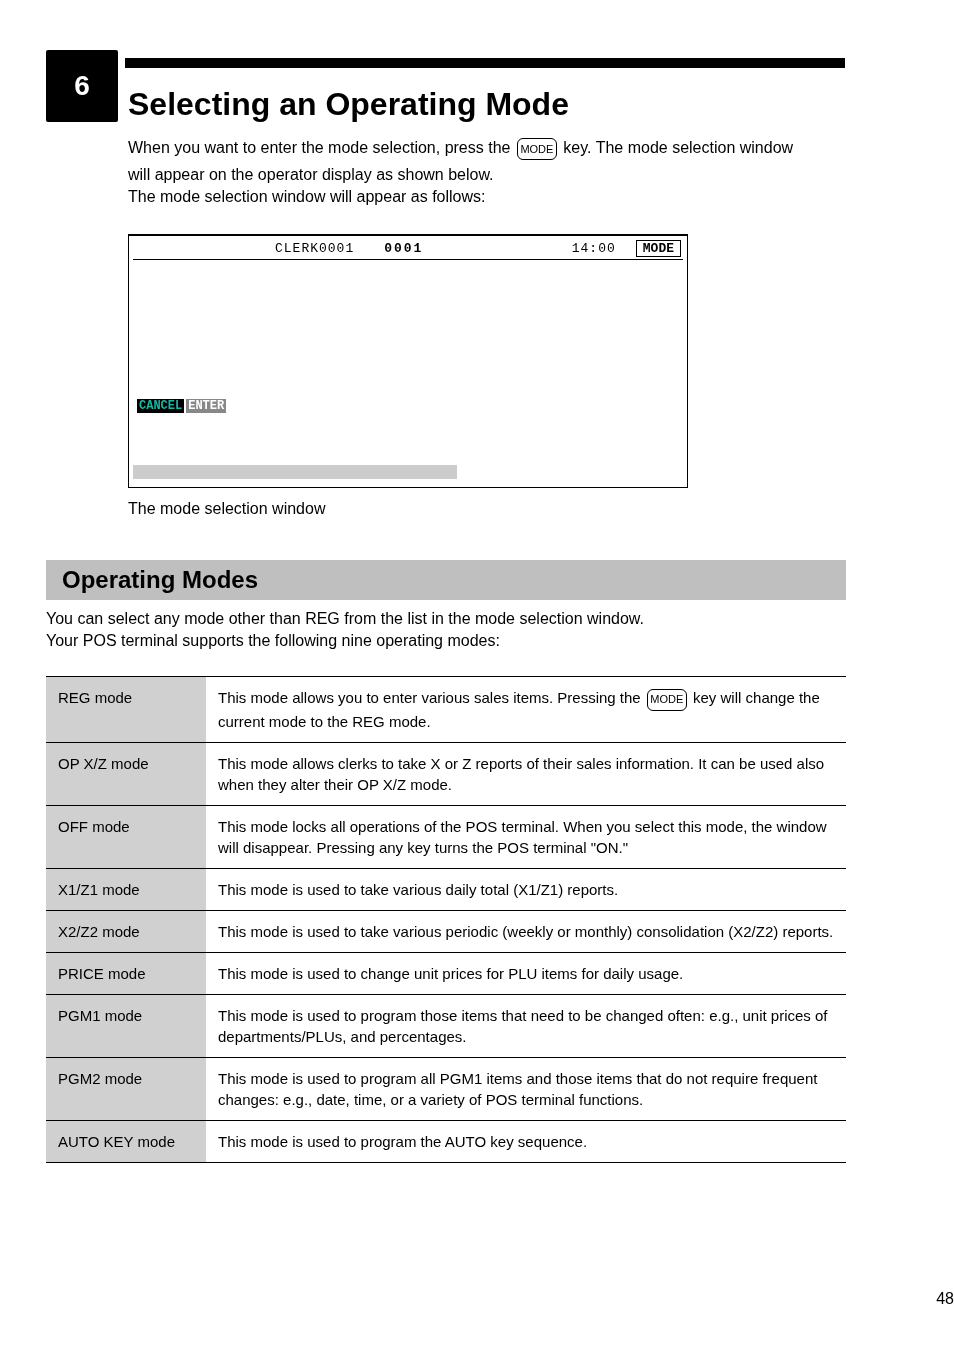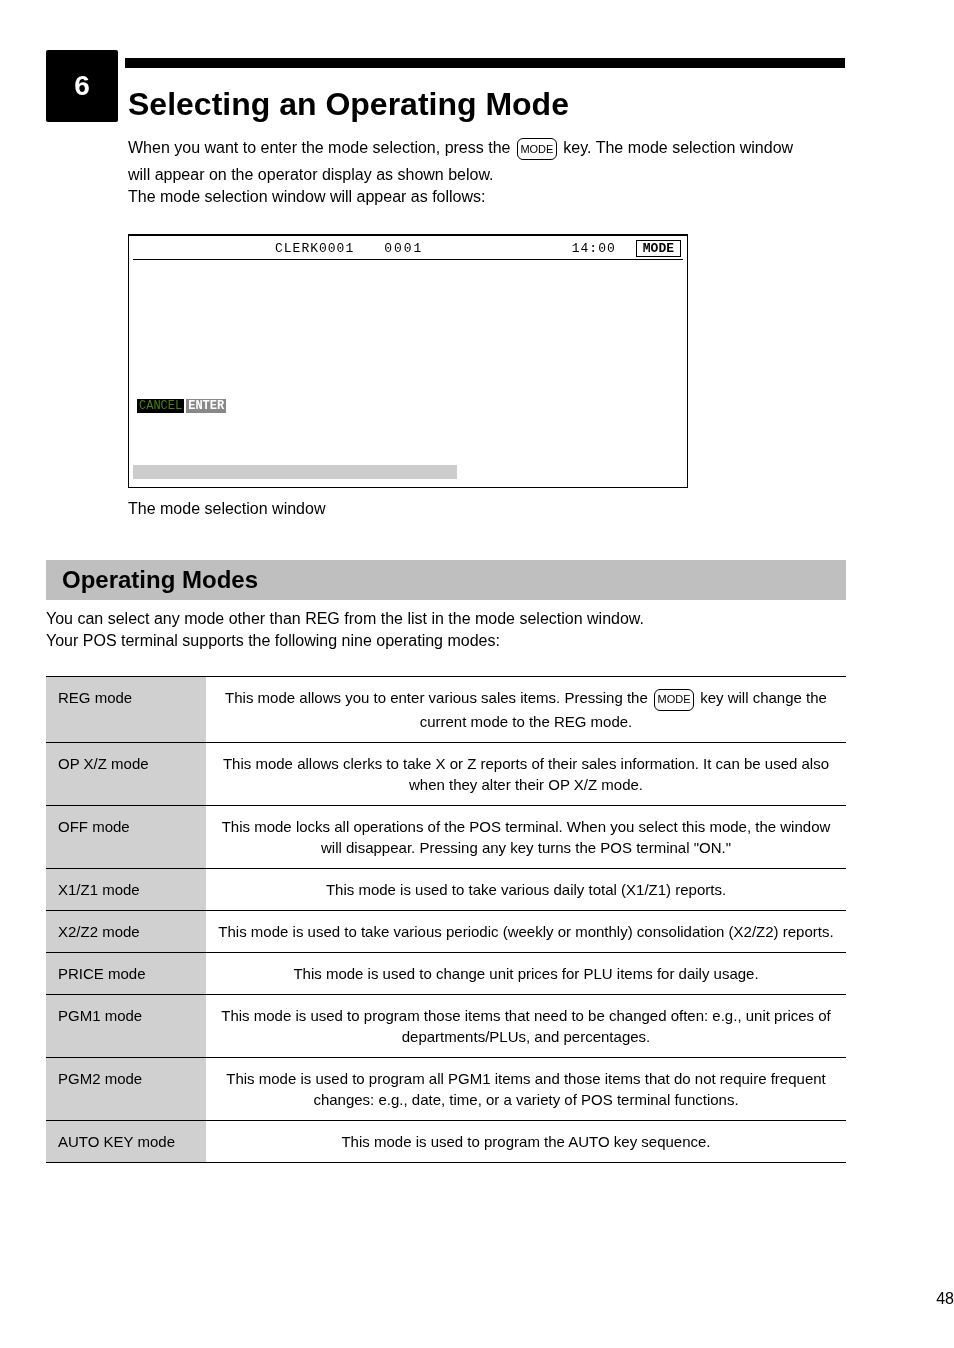--- a/index.html
+++ b/index.html
@@ -75,21 +75,21 @@
   }
   .screen-header-row {
     position: absolute;
     top: 4px; left: 0; right: 0;
     display: flex;
     align-items: center;
     height: 18px;
     padding: 0 6px;
   }
   .hdr-clerk { margin-left: 140px; letter-spacing: 1px; }
-  .hdr-consec { margin-left: 30px; font-weight: normal; letter-spacing: 2px; }
+  .hdr-consec { margin-left: 30px; font-weight: bold; letter-spacing: 2px; }
   .hdr-spacer { flex: 1; }
   .hdr-time { margin-right: 20px; letter-spacing: 1px; }
   .hdr-modebox {
     border: 1px solid #000;
     padding: 0 6px;
     font-weight: bold;
   }
   .header-rule {
     position: absolute; top: 24px; left: 4px; right: 4px; height: 1px; background: #000;
   }
@@ -113,21 +113,21 @@
     color: #fff;
   }
   .menu-actions {
     position: absolute;
     top: 164px;
     left: 8px;
     font-family: "Courier New", monospace;
     font-size: 12px;
   }
   .menu-actions .cancel {
-    background: #000; color: #4d7c0f; padding: 0 2px; font-weight: normal;
+    background: #000; color: #14b8a6; padding: 0 2px; font-weight: bold;
   }
   .menu-actions .enter {
     background: #888; color: #ffffff; padding: 0 2px; font-weight: bold; margin-left: 2px;
   }
   .status-bar {
     position: absolute;
     left: 4px; right: 230px; bottom: 8px; top: 230px;
     background: #ccc;
   }
 
@@ -166,21 +166,20 @@
     line-height: 1.4;
   }
   .mode-table td.lbl {
     background: #d0d0d0;
     width: 160px;
     padding: 10px 12px;
     font-weight: normal;
   }
   .mode-table td.desc {
     padding: 10px 12px;
-    text-align: center;
   }
   .mode-table .kbox {
     display: inline-flex;
     align-items: center;
     justify-content: center;
     width: 40px; height: 22px;
     border: 1px solid #000; border-radius: 6px;
     font-size: 11px; margin: 0 2px;
   }
 

